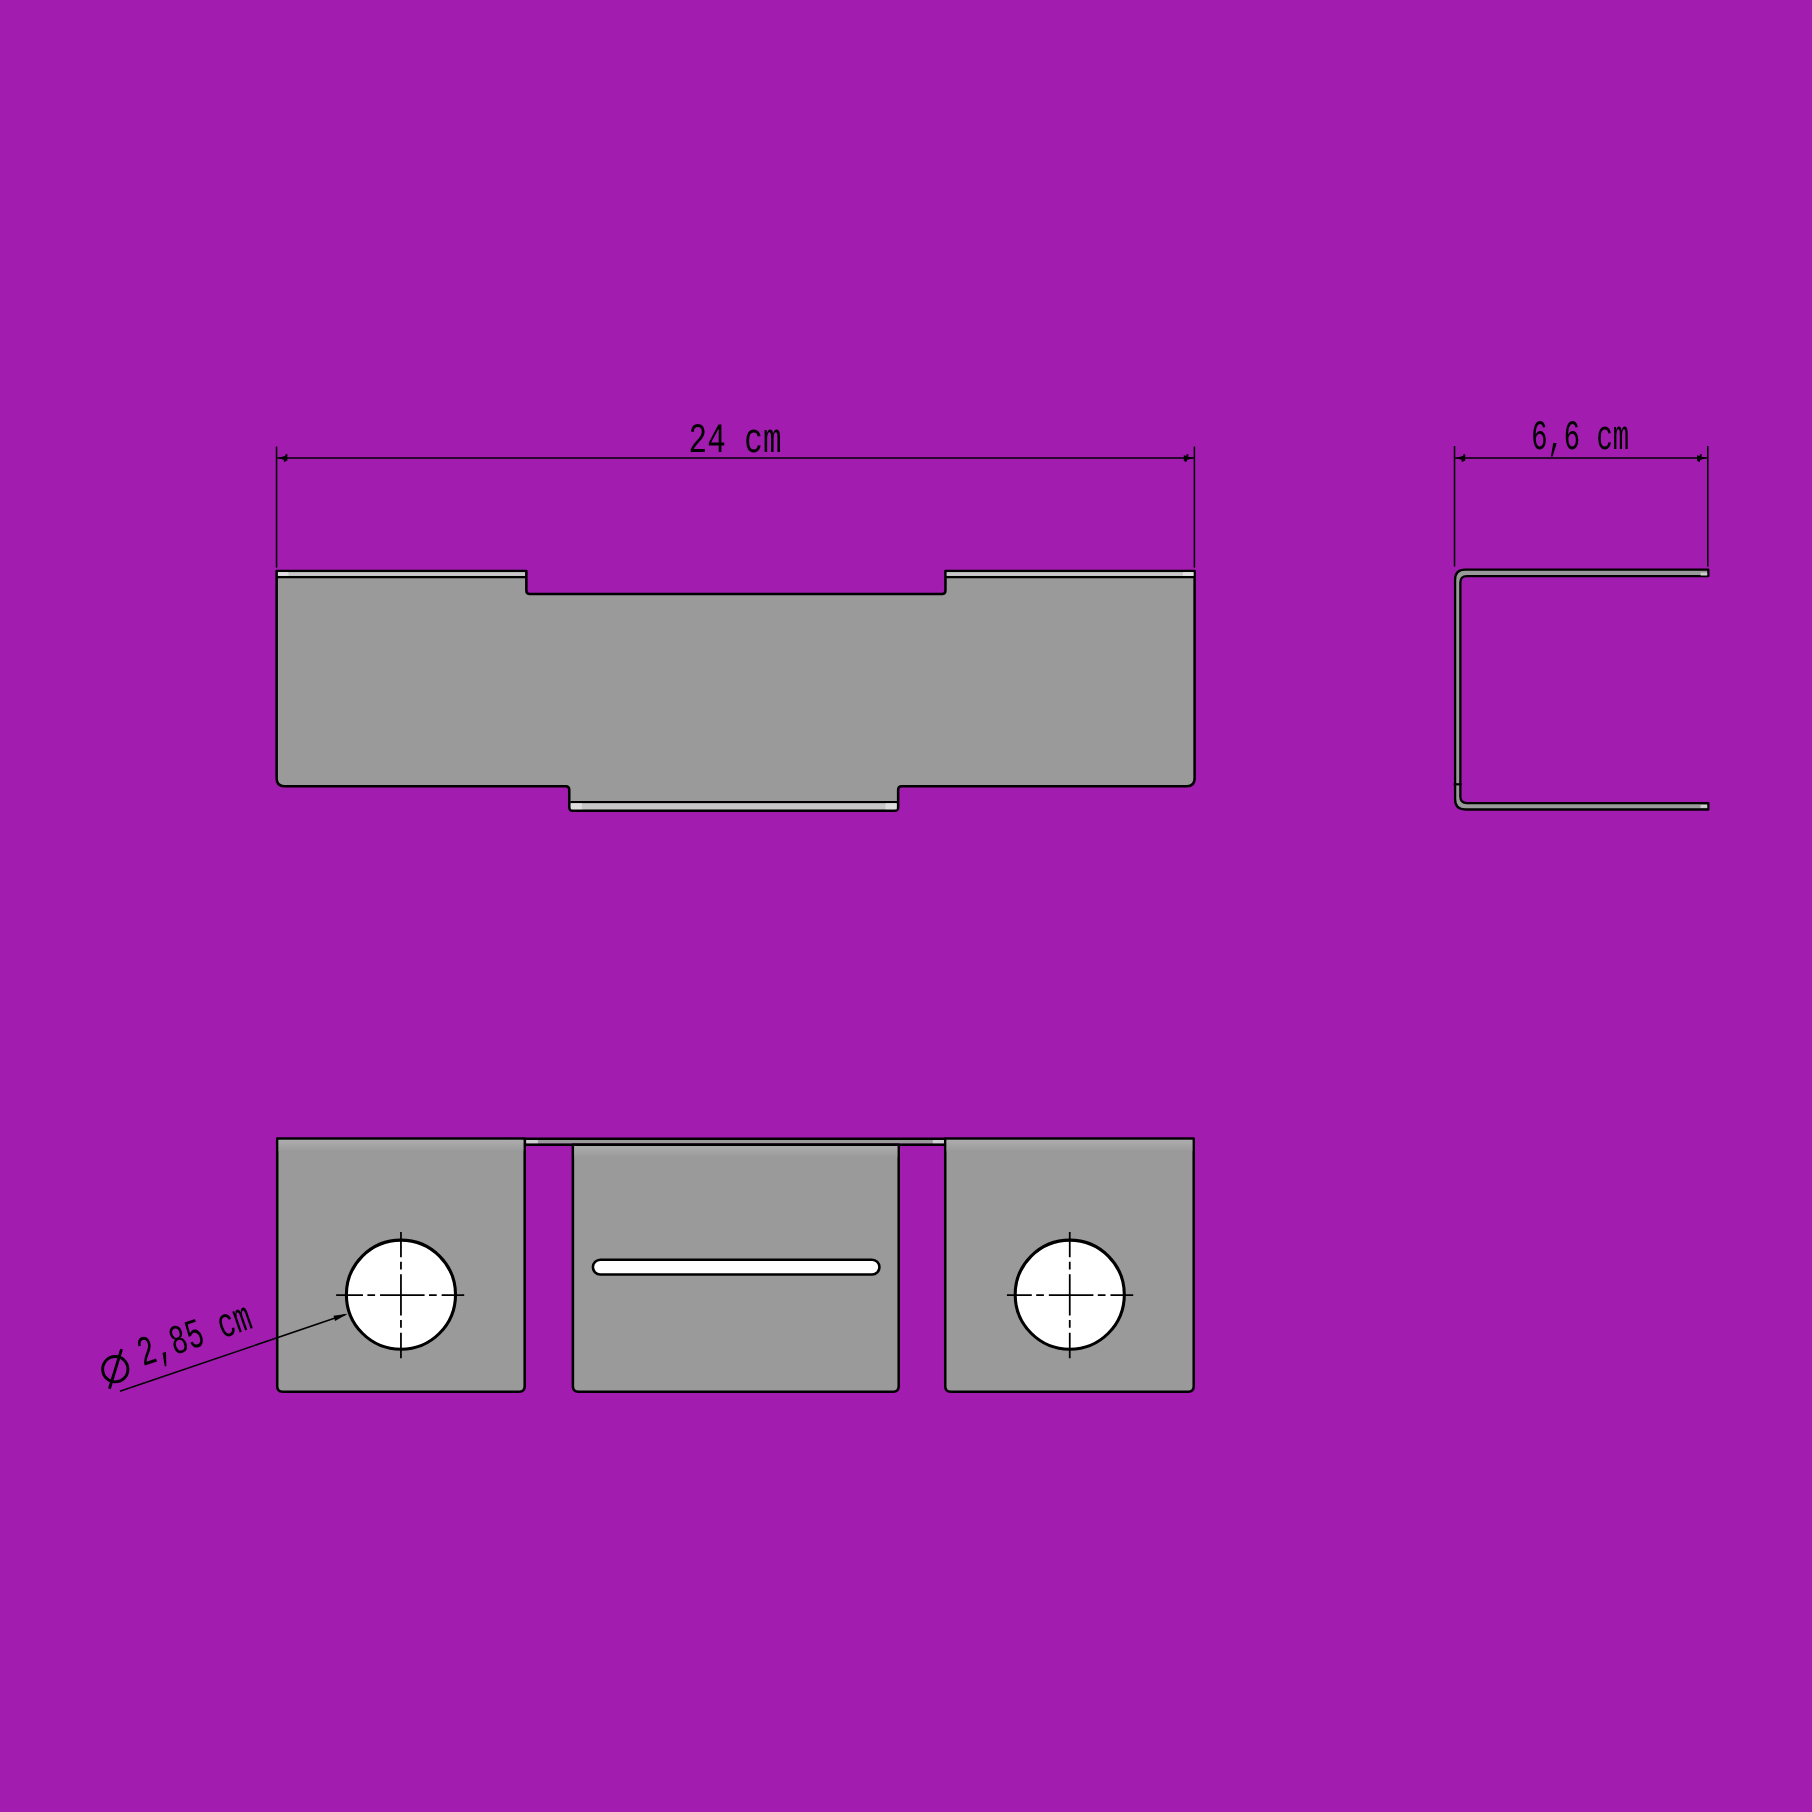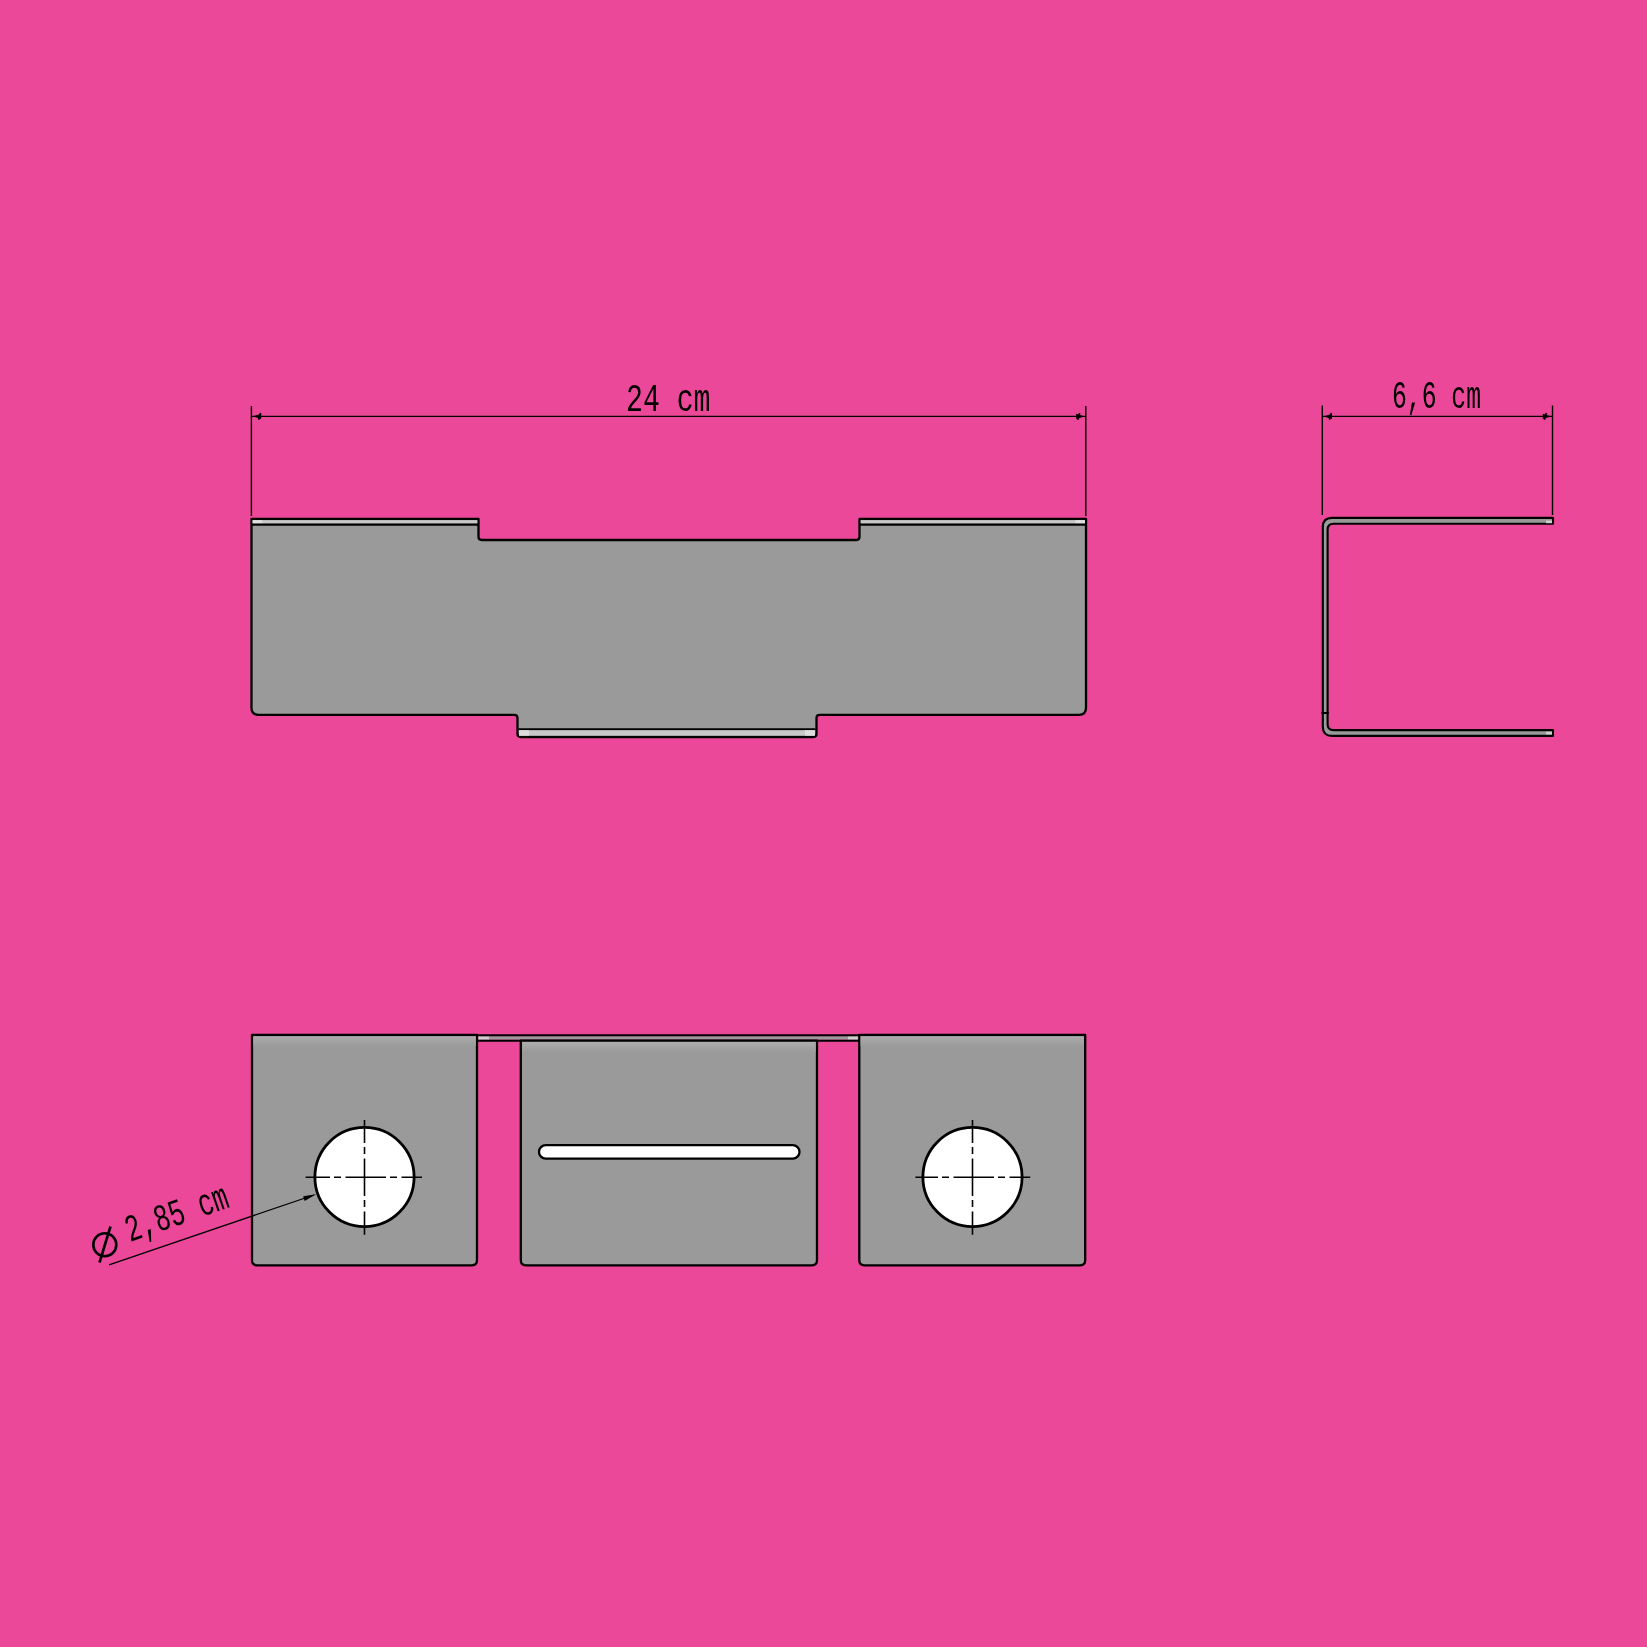--- a/index.html
+++ b/index.html
@@ -1,16 +1,16 @@
 <!DOCTYPE html>
 <html><head>
 <meta charset="utf-8">
 <style>
   html,body{margin:0;padding:0;background:#ffffff;}
-  #page{position:relative;width:1647px;height:1647px;background:#ec4899;overflow:hidden;
+  #page{position:relative;width:1647px;height:1647px;background:#a21caf;overflow:hidden;
         font-family:"Liberation Mono", monospace;}
   svg{position:absolute;left:0;top:0;}
   text{font-family:"Liberation Mono", monospace;fill:#000;}
 </style>
 </head>
 <body>
 <div id="page">
 <svg width="1647" height="1647" viewBox="0 0 1647 1647">
   <defs>
     <linearGradient id="bendband" x1="0" y1="0" x2="0" y2="1">

